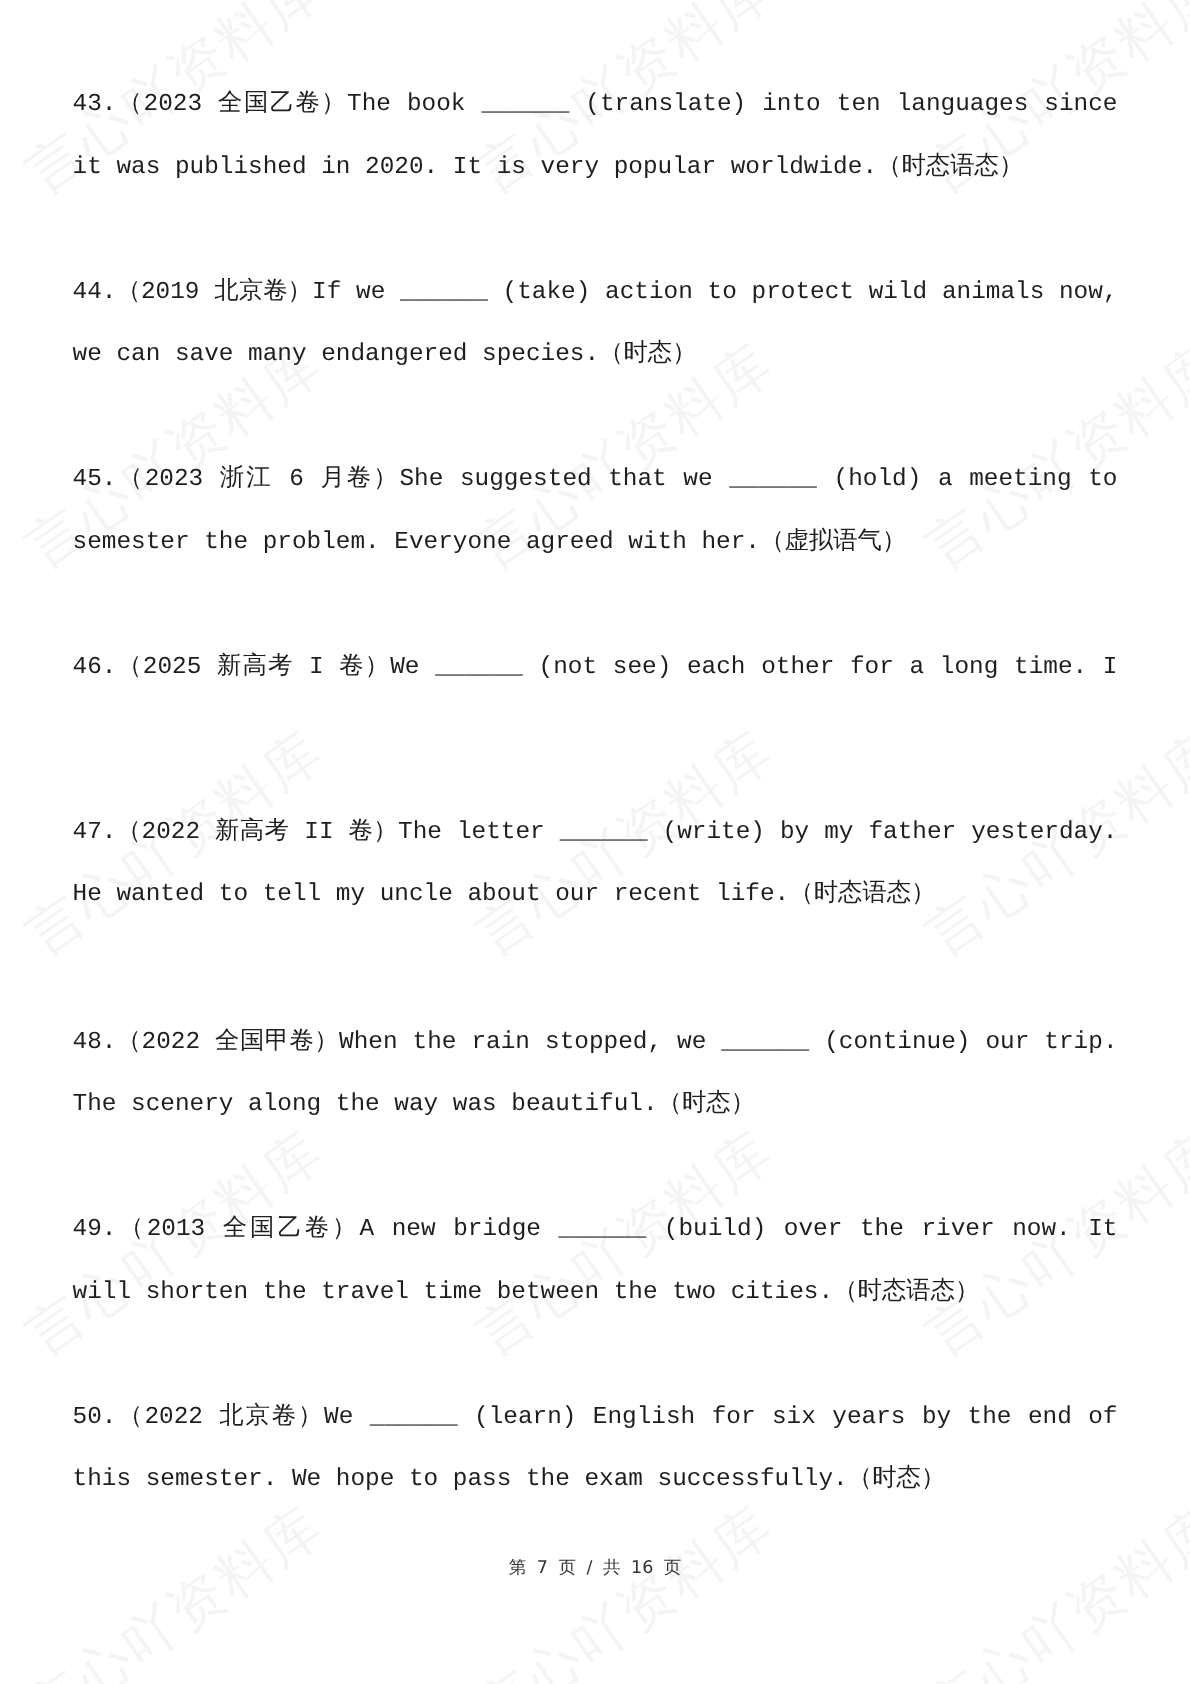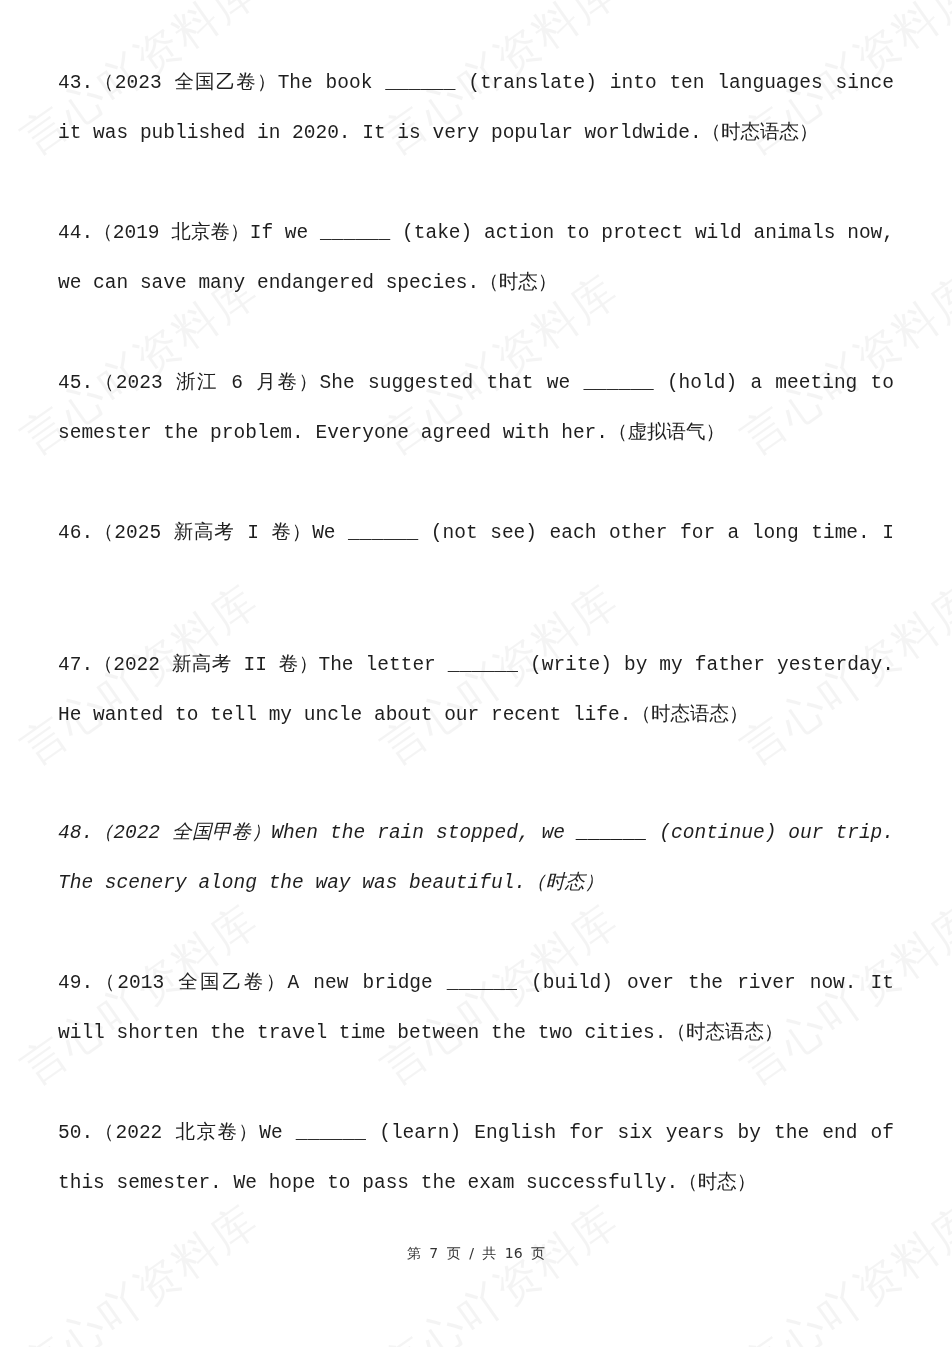--- a/index.html
+++ b/index.html
@@ -139,21 +139,21 @@
 
   <div class="question" style="top:640px;">
     <span class="q-line">
       <span class="q-num">47.</span><span class="q-source">（2022 新高考 II 卷）</span><span class="q-text">The letter ______ (write) by my father yesterday.</span>
     </span>
     <span class="q-line last">
       <span class="q-text">He wanted to tell my uncle about our recent life.</span><span class="q-tag">（时态语态）</span>
     </span>
   </div>
 
-  <div class="question" style="top:808px;font-style:italic;">
+  <div class="question" style="top:808px;">
     <span class="q-line">
       <span class="q-num">48.</span><span class="q-source">（2022 全国甲卷）</span><span class="q-text">When the rain stopped, we ______ (continue) our trip.</span>
     </span>
     <span class="q-line last">
       <span class="q-text">The scenery along the way was beautiful.</span><span class="q-tag">（时态）</span>
     </span>
   </div>
 
   <div class="question" style="top:958px;">
     <span class="q-line">

